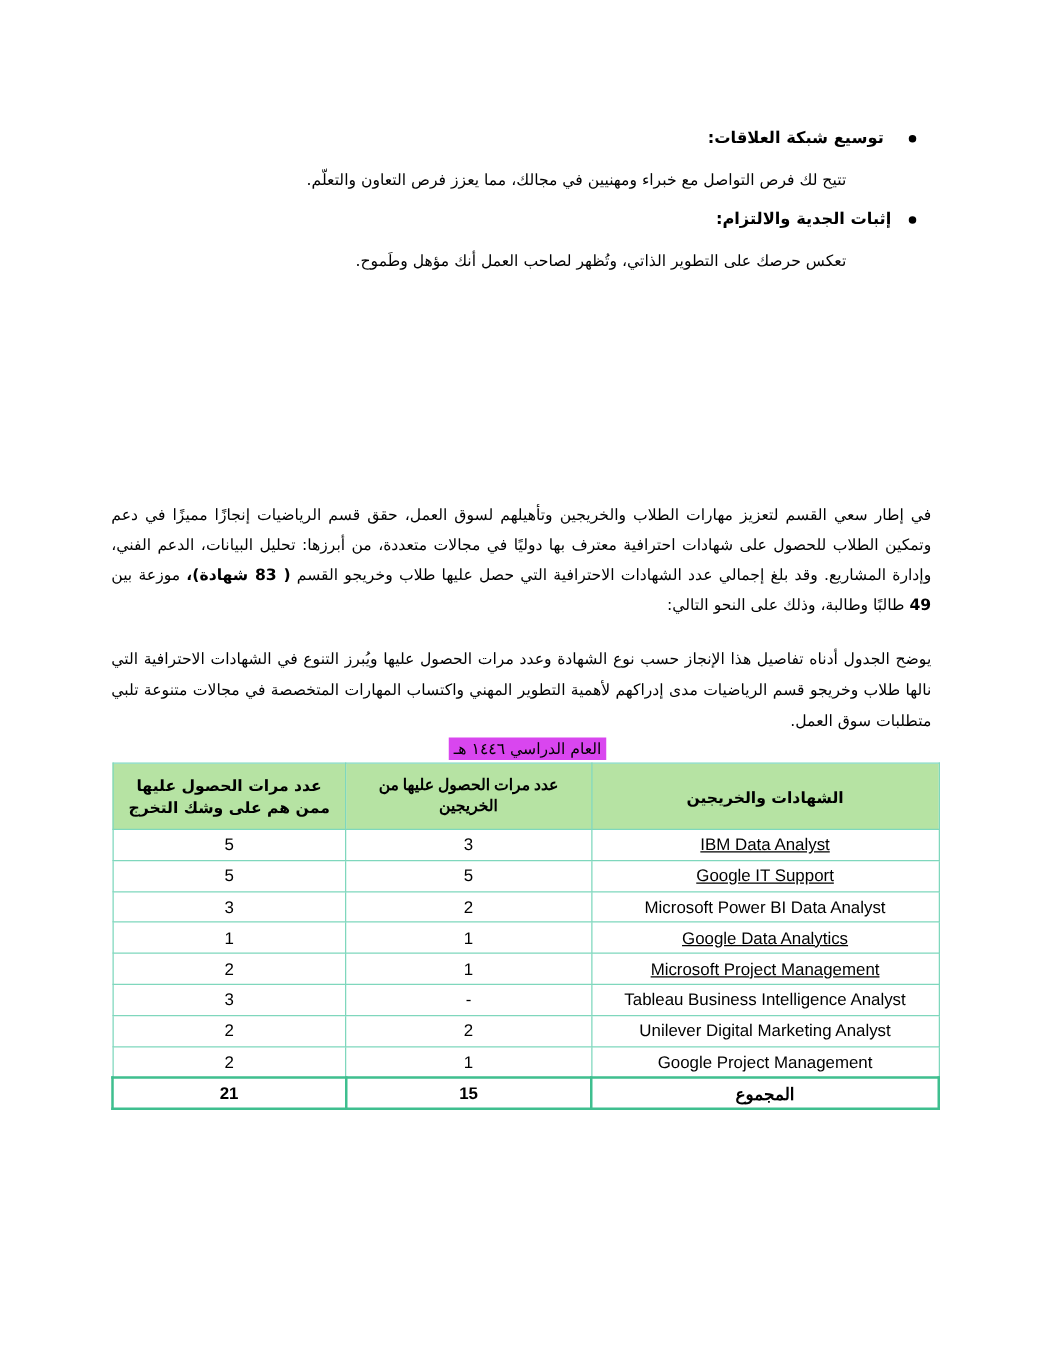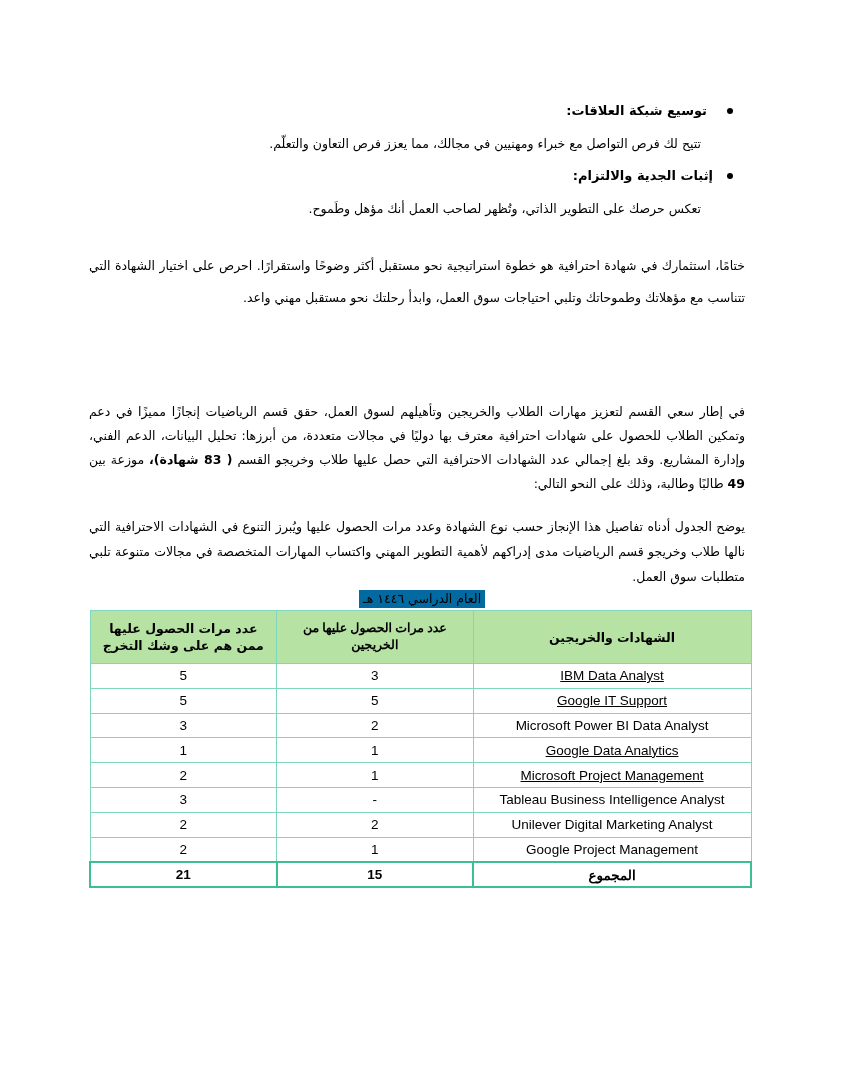--- a/index.html
+++ b/index.html
@@ -7,37 +7,37 @@
       width: 841px; height: 1089px; position: relative; overflow: hidden;
       font-family: "DejaVu Sans", sans-serif; color: #000;
     }
     .page { position: absolute; left: 0; top: 0; width: 841px; height: 1089px; direction: rtl; }
 
     .bullet-item {
       position: absolute; right: 108px; font-size: 13px; font-weight: bold;
       line-height: 20px; display: flex; align-items: center; gap: 10px;
     }
     .bullet-dot { width: 6px; height: 6px; background: #000; border-radius: 50%; display: inline-block; margin-left: 4px; }
-    .bullet-desc { position: absolute; right: 140px; font-size: 12.5px; line-height: 20px; white-space: nowrap; }
+    .bullet-desc { position: absolute; right: 164px; font-size: 12.5px; line-height: 20px; white-space: nowrap; }
 
     .para { position: absolute; right: 96px; width: 656px; font-size: 12.5px; text-align: justify; text-align-last: right; }
     .para1 { top: 250px; line-height: 32px; }
     .para2 { top: 400px; line-height: 24px; margin-left: 10px; }
     .para3 { top: 514px; line-height: 25px; }
     .para b { font-weight: bold; }
 
     .section-heading {
       position: absolute; right: 94px; top: 346px; width: 550px; height: 34px;
       background: #00c897; border-radius: 6px; box-shadow: 0 2px 4px rgba(0,0,0,0.35);
       color: #000; font-weight: bold; font-size: 17px; line-height: 34px; text-align: center;
     }
 
     .year-label {
       position: absolute; left: 359px; top: 590px; height: 18px; padding: 0 4px;
-      background: #0369a1; font-size: 12.5px; line-height: 18px; white-space: nowrap; text-align: center;
+      background: #d946ef; font-size: 12.5px; line-height: 18px; white-space: nowrap; text-align: center;
     }
 
     table.cert-table {
       position: absolute; left: 89px; top: 610px; width: 663px;
       border-collapse: collapse; direction: rtl; font-size: 13px;
     }
     .cert-table th, .cert-table td {
       border: 1px solid #7fd7bd; text-align: center; padding: 0 6px;
     }
     .cert-table thead th {
@@ -64,21 +64,20 @@
     <span>توسيع شبكة العلاقات:</span>
   </div>
   <div class="bullet-desc" style="top:134px;">تتيح لك فرص التواصل مع خبراء ومهنيين في مجالك، مما يعزز فرص التعاون والتعلّم.</div>
 
   <div class="bullet-item" style="top:166px;">
     <span class="bullet-dot"></span>
     <span>إثبات الجدية والالتزام:</span>
   </div>
   <div class="bullet-desc" style="top:199px;">تعكس حرصك على التطوير الذاتي، وتُظهر لصاحب العمل أنك مؤهل وطَموح.</div>
 
-  <div class="para para1">ختامًا، استثمارك في شهادة احترافية هو خطوة استراتيجية نحو مستقبل أكثر وضوحًا واستقرارًا. احرص على اختيار الشهادة التي تتناسب مع مؤهلاتك وطموحاتك وتلبي احتياجات سوق العمل، وابدأ رحلتك نحو مستقبل مهني واعد.</div>
 
 
   <div class="para para2">
     <span>في إطار سعي القسم لتعزيز مهارات الطلاب والخريجين وتأهيلهم لسوق العمل، حقق قسم الرياضيات إنجازًا مميزًا في دعم وتمكين الطلاب للحصول على شهادات احترافية معترف بها دوليًا في مجالات متعددة، من أبرزها: تحليل البيانات، الدعم الفني، وإدارة المشاريع. وقد بلغ إجمالي عدد الشهادات الاحترافية التي حصل عليها طلاب وخريجو القسم </span><b>( 83 شهادة)،</b><span> موزعة بين </span><b>49</b><span> طالبًا وطالبة، وذلك على النحو التالي:</span>
   </div>
 
   <div class="para para3">يوضح الجدول أدناه تفاصيل هذا الإنجاز حسب نوع الشهادة وعدد مرات الحصول عليها ويُبرز التنوع في الشهادات الاحترافية التي نالها طلاب وخريجو قسم الرياضيات مدى إدراكهم لأهمية التطوير المهني واكتساب المهارات المتخصصة في مجالات متنوعة تلبي متطلبات سوق العمل.</div>
 
   <div class="year-label">العام الدراسي ١٤٤٦ هـ</div>
 

